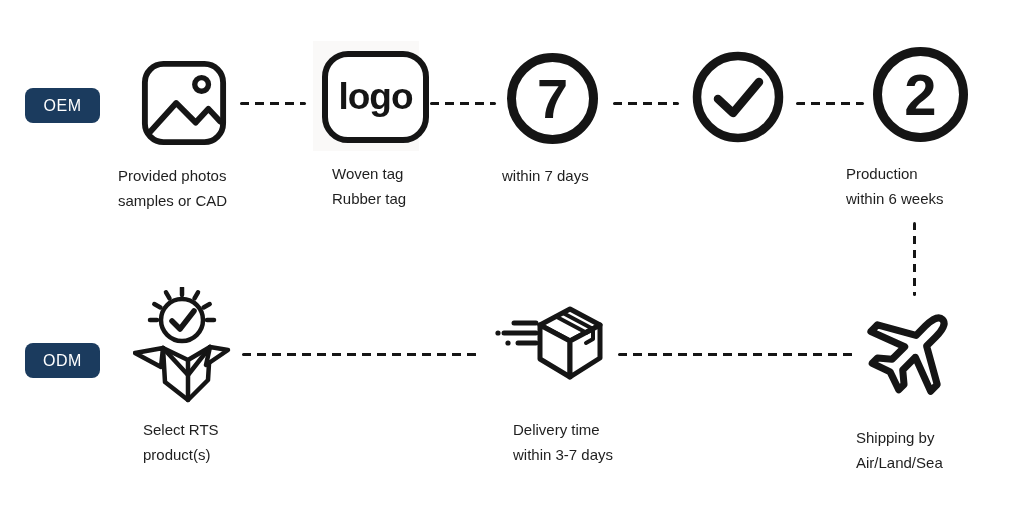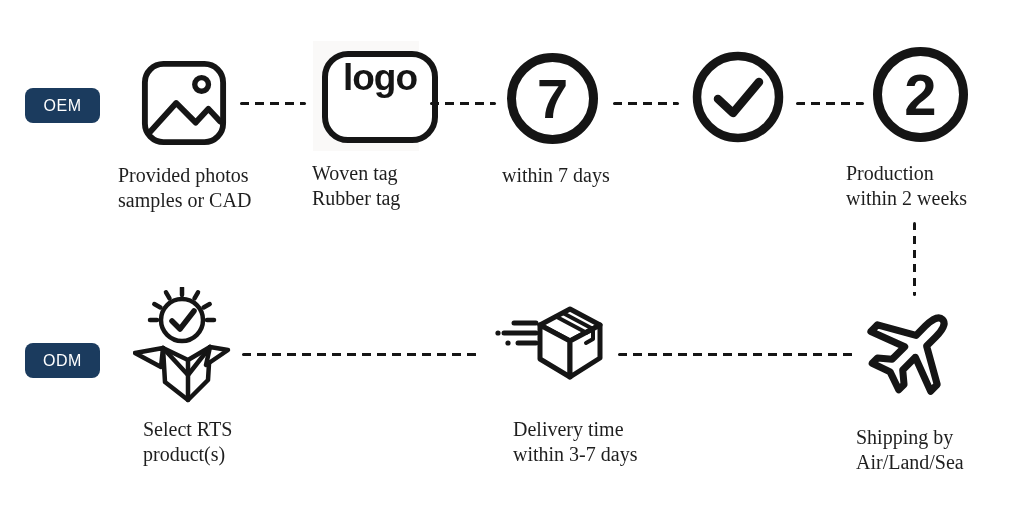--- a/index.html
+++ b/index.html
@@ -13,43 +13,43 @@
   .stage{
     position:relative;width:1024px;height:517px;background:var(--canvas);
     font-family:"Liberation Sans", sans-serif;color:var(--text);overflow:hidden;
   }
   .abs{position:absolute;}
   .badge{
     width:75px;height:35px;background:var(--badge-bg);color:var(--badge-text);
     border-radius:8px;display:flex;align-items:center;justify-content:center;
     font-size:16px;letter-spacing:.5px;
   }
-  .label{font-size:20px;line-height:25px;color:var(--text);white-space:nowrap;font-family:Liberation Serif, serif;}
+  .label{font-size:15px;line-height:25px;color:var(--text);white-space:nowrap;}
   .label.center{text-align:left;white-space:nowrap;}
   .hdash{
     height:3px;
     background:repeating-linear-gradient(90deg,var(--ink) 0 9px,transparent 9px 15px);
     border-radius:2px;
   }
   .vdash{
     width:3px;
     background:repeating-linear-gradient(180deg,var(--ink) 0 8px,transparent 8px 14px);
     border-radius:2px;
   }
   .circle-num{
     border:9px solid var(--ink);border-radius:50%;
     display:flex;align-items:center;justify-content:center;
     font-weight:700;color:var(--ink);background:#fff;box-sizing:border-box;
   }
   .c7{width:91px;height:91px;font-size:56px;}
   .c2{width:95px;height:95px;font-size:58px;}
   .logo-bg{width:106px;height:110px;background:#faf9f8;}
   .logo-tag{
-    width:116px;height:92px;border:6px solid var(--ink);border-radius:26px;
-    display:flex;align-items:flex-start;justify-content:center;box-sizing:border-box;
+    width:107px;height:92px;border:6px solid var(--ink);border-radius:26px;
+    display:flex;align-items:center;justify-content:center;box-sizing:border-box;
     font-weight:700;font-size:37px;letter-spacing:-1px;color:var(--ink);background:#fff;
   }
   .ic{stroke:var(--ink);fill:none;stroke-linecap:round;stroke-linejoin:round;}
   .icf{stroke:var(--ink);fill:#ffffff;stroke-linecap:round;stroke-linejoin:round;}
 </style>
 </head>
 <body>
 
 <div class="stage">
 
@@ -66,21 +66,21 @@
     <div>Provided photos</div>
     <div>samples or CAD</div>
   </div>
 
   <div class="hdash abs" style="left:240px;top:102px;width:66px"></div>
 
   <div class="logo-bg abs" style="left:313px;top:41px"></div>
   <div class="logo-tag abs" style="left:322px;top:51px">
     <span>logo</span>
   </div>
-  <div class="label abs" style="left:312px;top:161px">
+  <div class="label abs" style="left:332px;top:161px">
     <div>Woven tag</div>
     <div>Rubber tag</div>
   </div>
 
   <div class="hdash abs" style="left:430px;top:102px;width:66px"></div>
 
   <div class="circle-num c7 abs" style="left:507px;top:53px">
     <span>7</span>
   </div>
   <div class="label abs" style="left:502px;top:163px">
@@ -96,21 +96,21 @@
     </svg>
   </div>
 
   <div class="hdash abs" style="left:796px;top:102px;width:68px"></div>
 
   <div class="circle-num c2 abs" style="left:873px;top:47px">
     <span>2</span>
   </div>
   <div class="label center abs" style="left:846px;top:161px;width:150px">
     <div>Production</div>
-    <div>within 2 weeks</div>
+    <div>within 6 weeks</div>
   </div>
 
   <div class="vdash abs" style="left:913px;top:222px;height:74px"></div>
 
   <div class="badge abs" style="left:25px;top:343px">ODM</div>
 
   <div class="abs" style="left:133px;top:287px">
     <svg width="105" height="118" viewBox="0 0 105 118">
       <g class="ic" stroke-width="4.5">
         <line x1="49" y1="8" x2="49" y2="1"></line>

